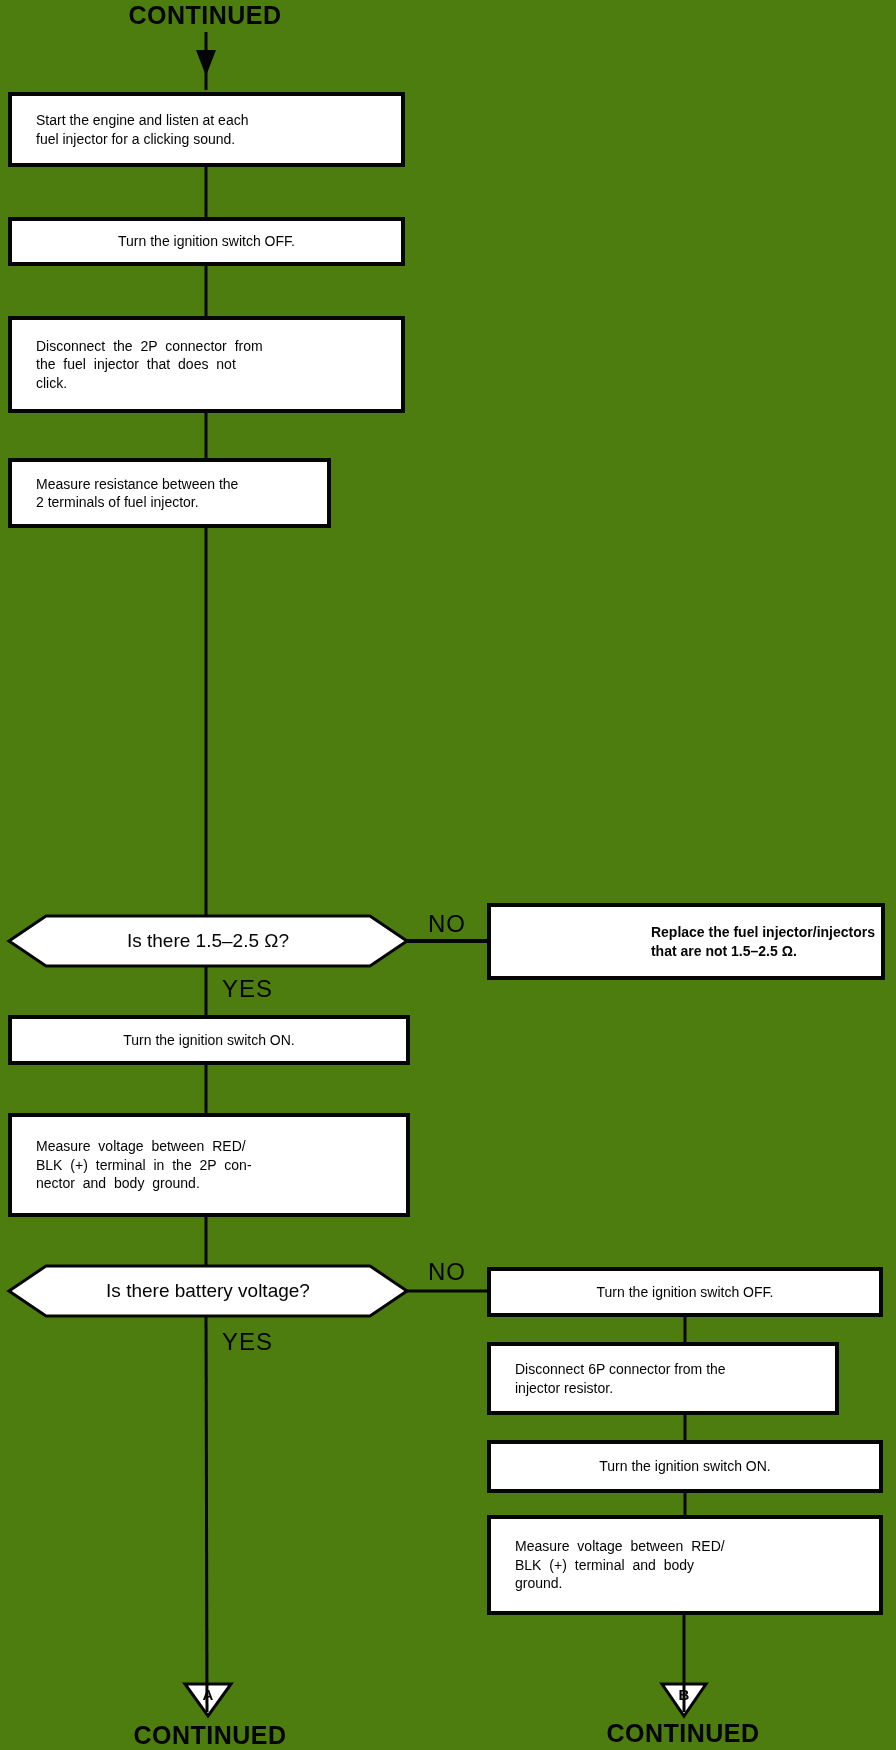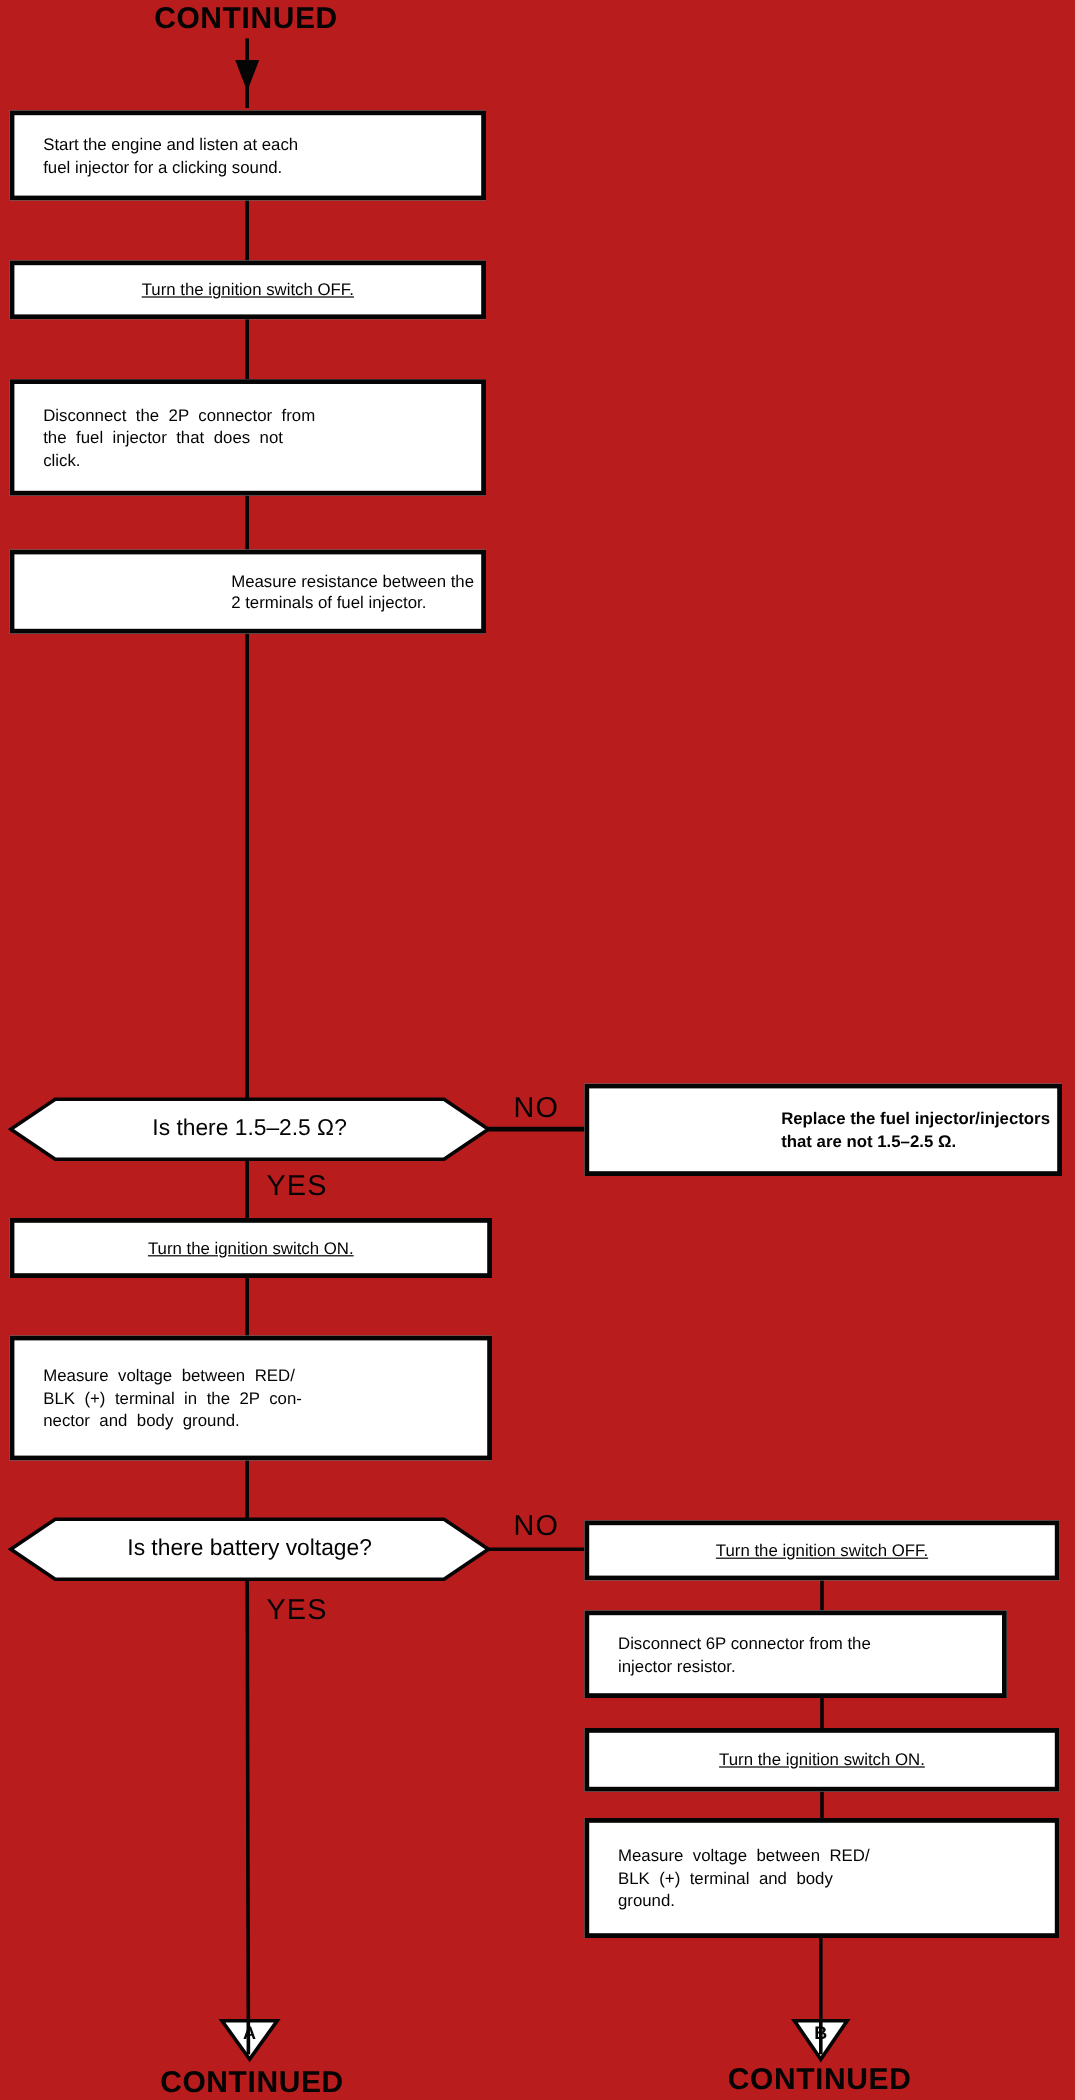--- a/index.html
+++ b/index.html
@@ -1,29 +1,29 @@
 <!DOCTYPE html>
 <html><head>
 <meta charset="utf-8">
 <style>
   html,body { margin:0; padding:0; background:#ffffff; }
   .page {
-    position:relative; width:896px; height:1750px; background:#b91c1c;
+    position:relative; width:896px; height:1750px; background:#4d7c0f;
     font-family:"Liberation Sans","DejaVu Sans",sans-serif; color:#040404;
     overflow:hidden;
   }
   .wires { position:absolute; left:0; top:0; }
   .box {
     position:absolute; background:#ffffff; border:4px solid #050505;
     box-sizing:border-box; display:flex; align-items:center;
   }
   .box .txt { font-size:14px; line-height:1.32; white-space:pre-line; }
   .box.leftpad .txt { padding-left:24px; padding-right:6px; text-align:left; }
   .box.center { justify-content:center; }
-  .box.center .txt { text-align:center;text-decoration:underline; }
+  .box.center .txt { text-align:center; }
   .box.bold .txt { font-weight:bold; }
   .box.wide .txt { word-spacing:4px; }
   .hex { position:absolute; }
   .hex svg { position:absolute; left:0; top:0; }
   .hex .hex-txt {
     position:absolute; left:0; top:0; right:0; bottom:0;
     display:flex; align-items:center; justify-content:center;
     font-size:19px;
   }
   .lbl { position:absolute; font-size:24px; letter-spacing:1px; }
@@ -77,21 +77,21 @@
   <div class="box center" style="left:8px; top:217px; width:397px; height:49px;">
     <span class="txt">Turn the ignition switch OFF.</span>
   </div>
 
   <div class="box leftpad wide" style="left:8px; top:316px; width:397px; height:97px;align-items:center;">
     <span class="txt">Disconnect the 2P connector from
 the fuel injector that does not
 click.</span>
   </div>
 
-  <div class="box leftpad" style="left:8px; top:458px; width:397px; height:70px;justify-content:flex-end;">
+  <div class="box leftpad" style="left:8px; top:458px; width:323px; height:70px;">
     <span class="txt">Measure resistance between the
 2 terminals of fuel injector.</span>
   </div>
 
   <div class="hex" style="left:6px; top:913px; width:404px; height:56px;">
     <svg width="404" height="56" viewBox="0 0 404 56">
       <polygon points="3,28 40,3 364,3 401,28 364,53 40,53" fill="#ffffff" stroke="#050505" stroke-width="3"></polygon>
     </svg>
     <span class="hex-txt">Is there 1.5–2.5 Ω?</span>
   </div>

